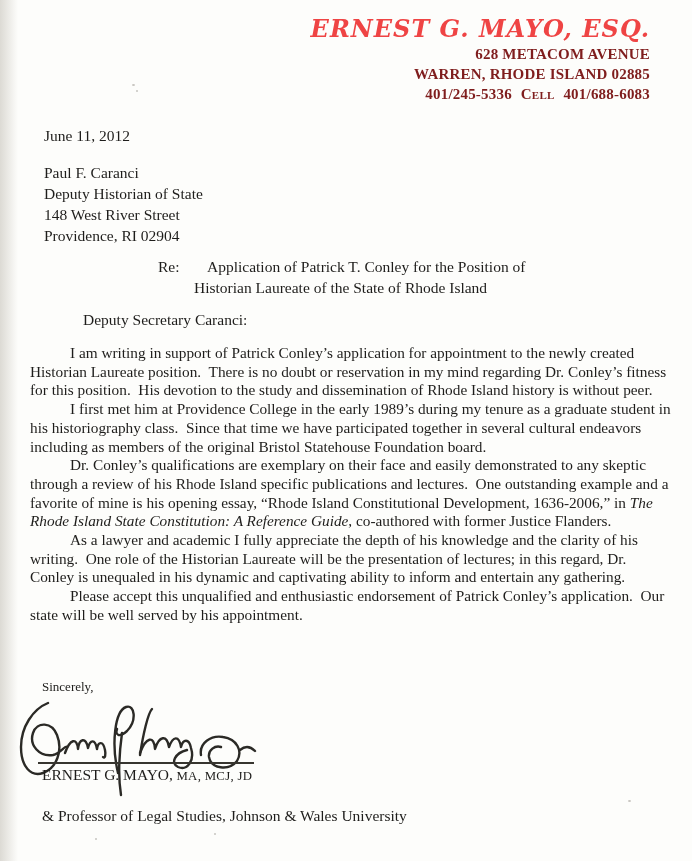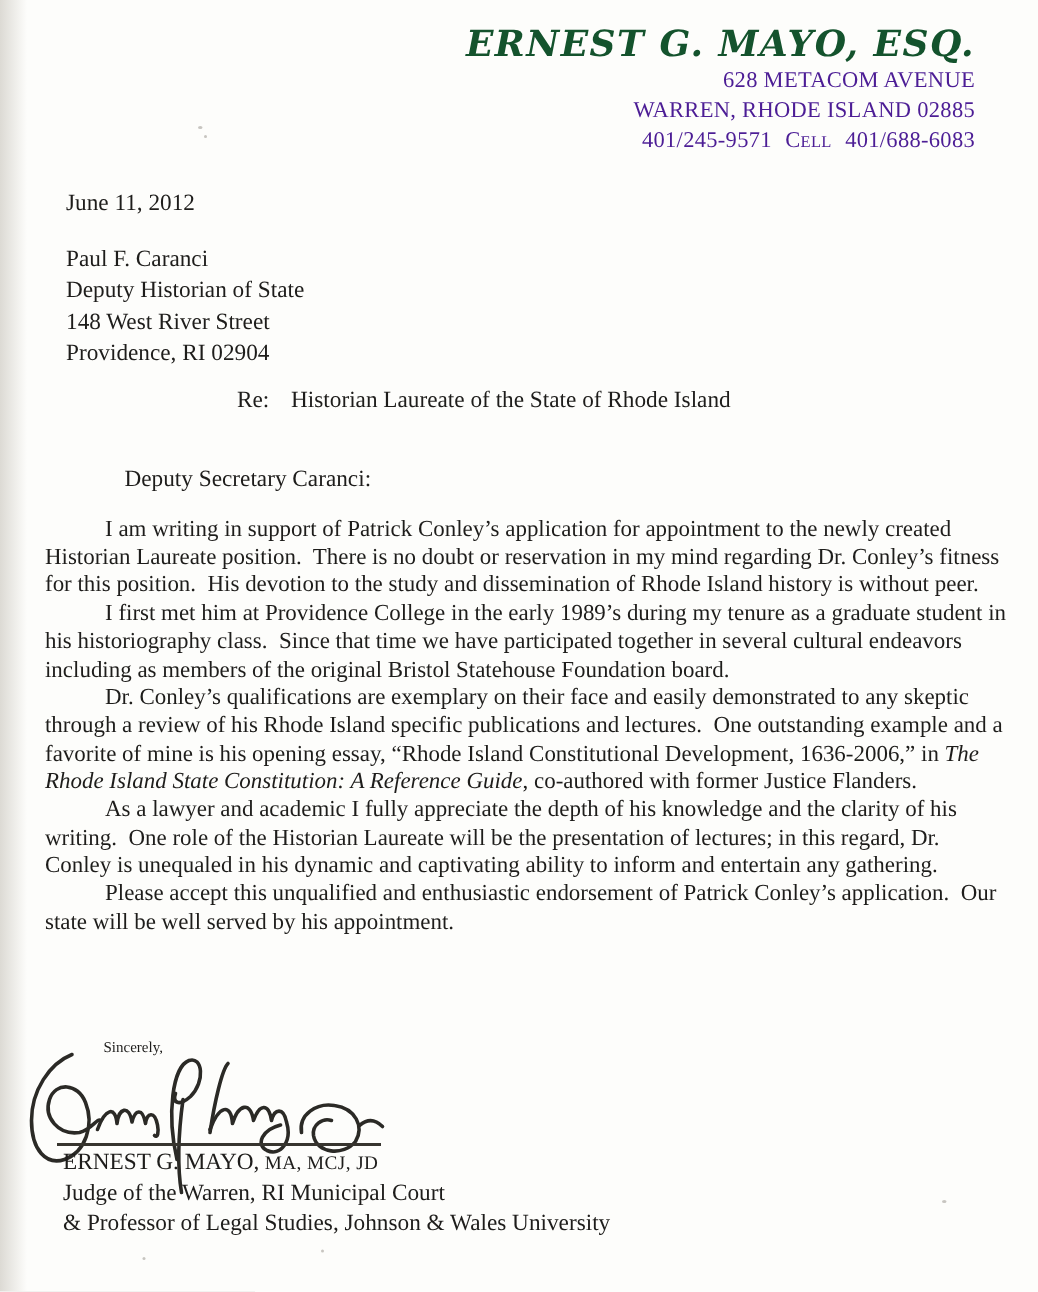--- a/index.html
+++ b/index.html
@@ -11,23 +11,23 @@
   .edge-shadow{
     position:absolute;left:0;top:0;width:18px;height:861px;
     background:linear-gradient(to right,#dcdad4,rgba(253,253,251,0));
     pointer-events:none;
   }
   
   .letterhead{position:absolute;top:14px;right:42px;text-align:right;}
   .lh-name{
     font-family:"DejaVu Serif","Liberation Serif",serif;
     font-style:italic;font-weight:bold;font-size:24px;line-height:30px;
-    letter-spacing:1px;color:#14532d;
+    letter-spacing:1px;color:#ef4444;
   }
-  .lh-line{font-weight:normal;font-size:15px;line-height:20px;letter-spacing:.2px;color:#4c1d95;}
+  .lh-line{font-weight:bold;font-size:15px;line-height:20px;letter-spacing:.2px;color:#7f1d1d;}
   .lh-phone span+span{margin-left:5px;}
   .sc{font-variant:small-caps;}
   .lh-email{
     font-weight:bold;font-style:italic;font-size:15.5px;line-height:21px;
     text-decoration:underline;color:#161513;
   }
   
   .date{position:absolute;left:44px;top:127px;font-size:15.5px;}
   .recipient{position:absolute;left:44px;top:162px;font-size:15.5px;line-height:21px;}
   
@@ -37,59 +37,60 @@
   .re-line2{margin-left:-13px;}
   
   .salutation{position:absolute;left:40px;top:311px;font-size:15.5px;margin-left:43px;}
   .body-block{position:absolute;left:30px;top:344px;width:642px;}
   .para{
     margin:0;font-size:15.3px;line-height:18.7px;text-indent:40px;
     white-space:pre-wrap;
   }
   .italic{font-style:italic;}
   
-  .valediction{position:absolute;left:42px;top:693px;font-size:10px;margin-left:27px;}
+  .valediction{position:absolute;left:42px;top:679px;font-size:13px;}
   .signature{position:absolute;left:15px;top:695px;width:245px;height:110px;pointer-events:none;}
   .sig-line{position:absolute;left:38px;top:762px;width:216px;height:2px;background:#37352f;}
   .typed-name{position:absolute;left:42px;top:766px;font-size:15.5px;text-align:center;}
   .creds{font-size:12.8px;letter-spacing:.3px;}
   .title-line1{position:absolute;left:42px;top:787px;font-size:15.5px;}
   .title-line2{position:absolute;left:42px;top:807px;font-size:15.5px;}
   
   .speck{position:absolute;background:#9a9890;border-radius:50%;opacity:.55;}
 </style>
 </head>
 <body>
 
 <div class="page">
   <div class="edge-shadow"></div>
 
   <div class="letterhead">
     <div class="lh-name">ERNEST G. MAYO, ESQ.</div>
     <div class="lh-line">628 METACOM AVENUE</div>
     <div class="lh-line">WARREN, RHODE ISLAND 02885</div>
     <div class="lh-line lh-phone">
-      <span>401/245-9571</span>
+      <span>401/245-5336</span>
       <span class="sc">Cell</span>
       <span>401/688-6083</span>
     </div>
   </div>
 
   <div class="date">June 11, 2012</div>
 
   <div class="recipient">
     <div>Paul F. Caranci</div>
     <div>Deputy Historian of State</div>
     <div>148 West River Street</div>
     <div>Providence, RI 02904</div>
   </div>
 
   <div class="re-block">
     <span class="re-label">Re:</span>
     <div class="re-text">
+      <div>Application of Patrick T. Conley for the Position of</div>
       <div class="re-line2">Historian Laureate of the State of Rhode Island</div>
     </div>
   </div>
 
   <div class="salutation">Deputy Secretary Caranci:</div>
 
   <div class="body-block">
     <p class="para">I am writing in support of Patrick Conley’s application for appointment to the newly created Historian Laureate position.  There is no doubt or reservation in my mind regarding Dr. Conley’s fitness for this position.  His devotion to the study and dissemination of Rhode Island history is without peer.</p>
     <p class="para">I first met him at Providence College in the early 1989’s during my tenure as a graduate student in his historiography class.  Since that time we have participated together in several cultural endeavors including as members of the original Bristol Statehouse Foundation board.</p>
     <p class="para"><span>Dr. Conley’s qualifications are exemplary on their face and easily demonstrated to any skeptic through a review of his Rhode Island specific publications and lectures.  One outstanding example and a favorite of mine is his opening essay, “Rhode Island Constitutional Development, 1636-2006,” in </span><span class="italic">The Rhode Island State Constitution: A Reference Guide</span><span>, co-authored with former Justice Flanders.</span></p>
@@ -106,21 +107,20 @@
     <path d="M107,38 C104,60 103,82 106,100"></path>
     <path d="M125,60 C128,40 133,18 137,14"></path>
     <path d="M125,58 C131,42 139,40 140,54 C144,41 152,39 154,52 C158,41 164,40 166,52 C168,44 174,43 176,53 C180,66 172,76 163,72 C155,68 160,58 172,55"></path>
     <path d="M186,60 C184,48 196,40 208,42 C222,44 228,56 222,66 C214,76 196,74 194,62 C193,55 200,50 206,52"></path>
     <path d="M225,55 C231,50 236,52 240,56"></path>
   </svg>
 
   <div class="sig-line"></div>
 
   <div class="typed-name"><span>ERNEST G. MAYO,</span><span class="creds"> MA, MCJ, JD</span></div>
-  <div class="title-line1">Judge of the Warren, RI Municipal Court</div>
   <div class="title-line2">&amp; Professor of Legal Studies, Johnson &amp; Wales University</div>
 
   <div class="speck" style="left:132px;top:84px;width:3px;height:2px;"></div>
   <div class="speck" style="left:136px;top:90px;width:2px;height:2px;"></div>
   <div class="speck" style="left:628px;top:800px;width:3px;height:2px;"></div>
   <div class="speck" style="left:95px;top:838px;width:2px;height:2px;"></div>
   <div class="speck" style="left:214px;top:833px;width:2px;height:2px;"></div>
 </div>
 
 </body></html>

